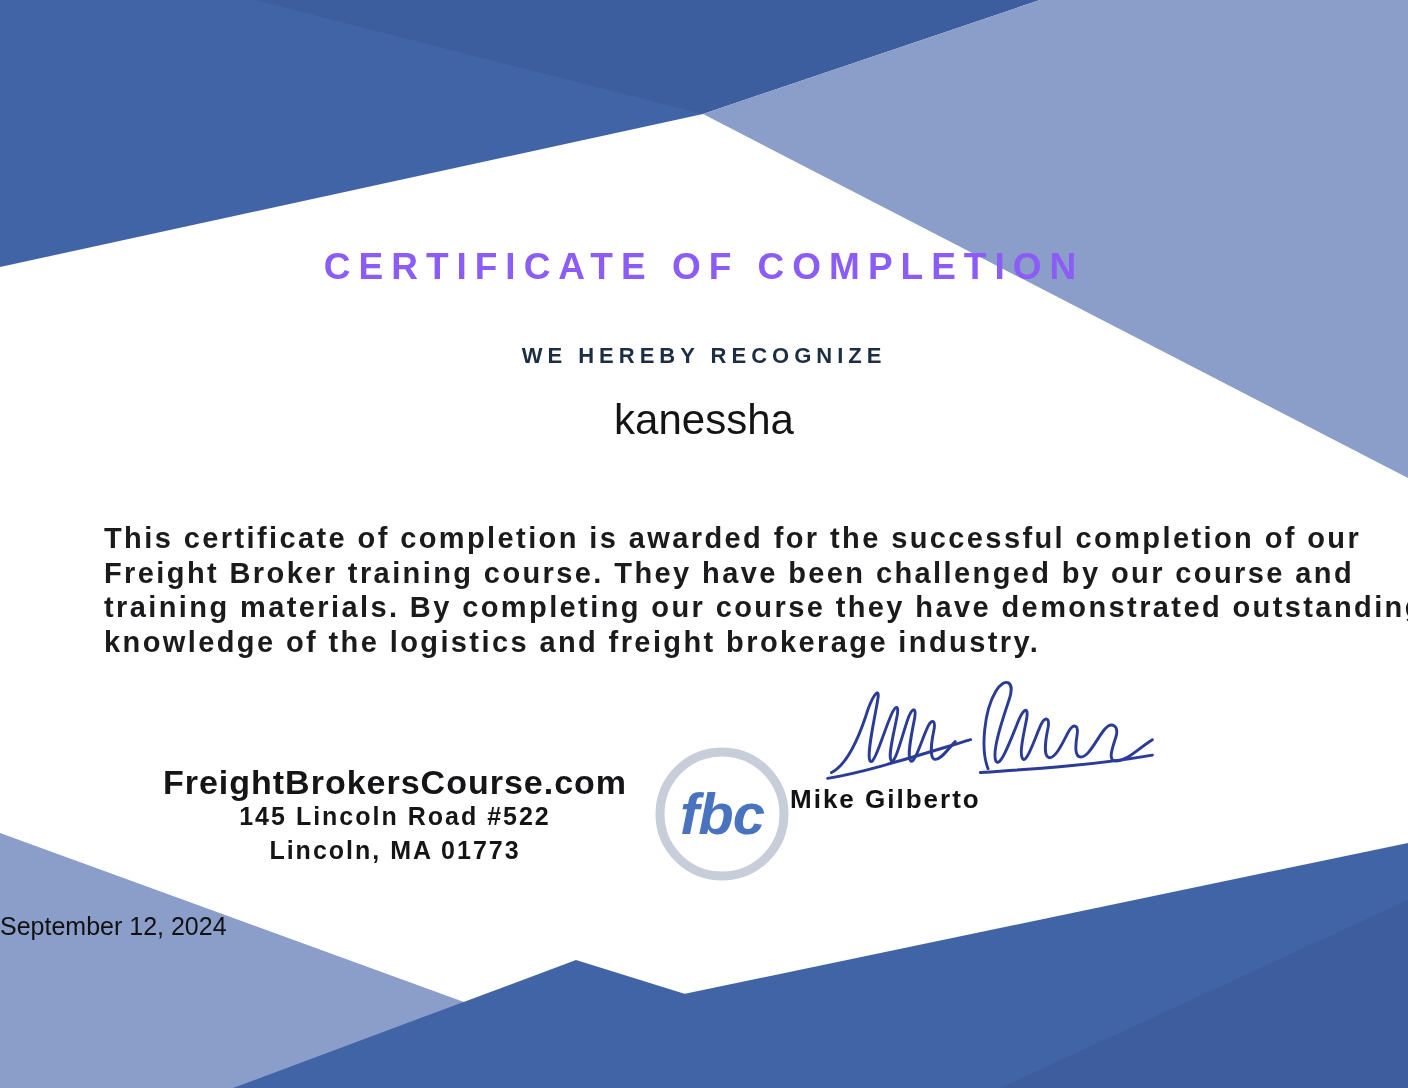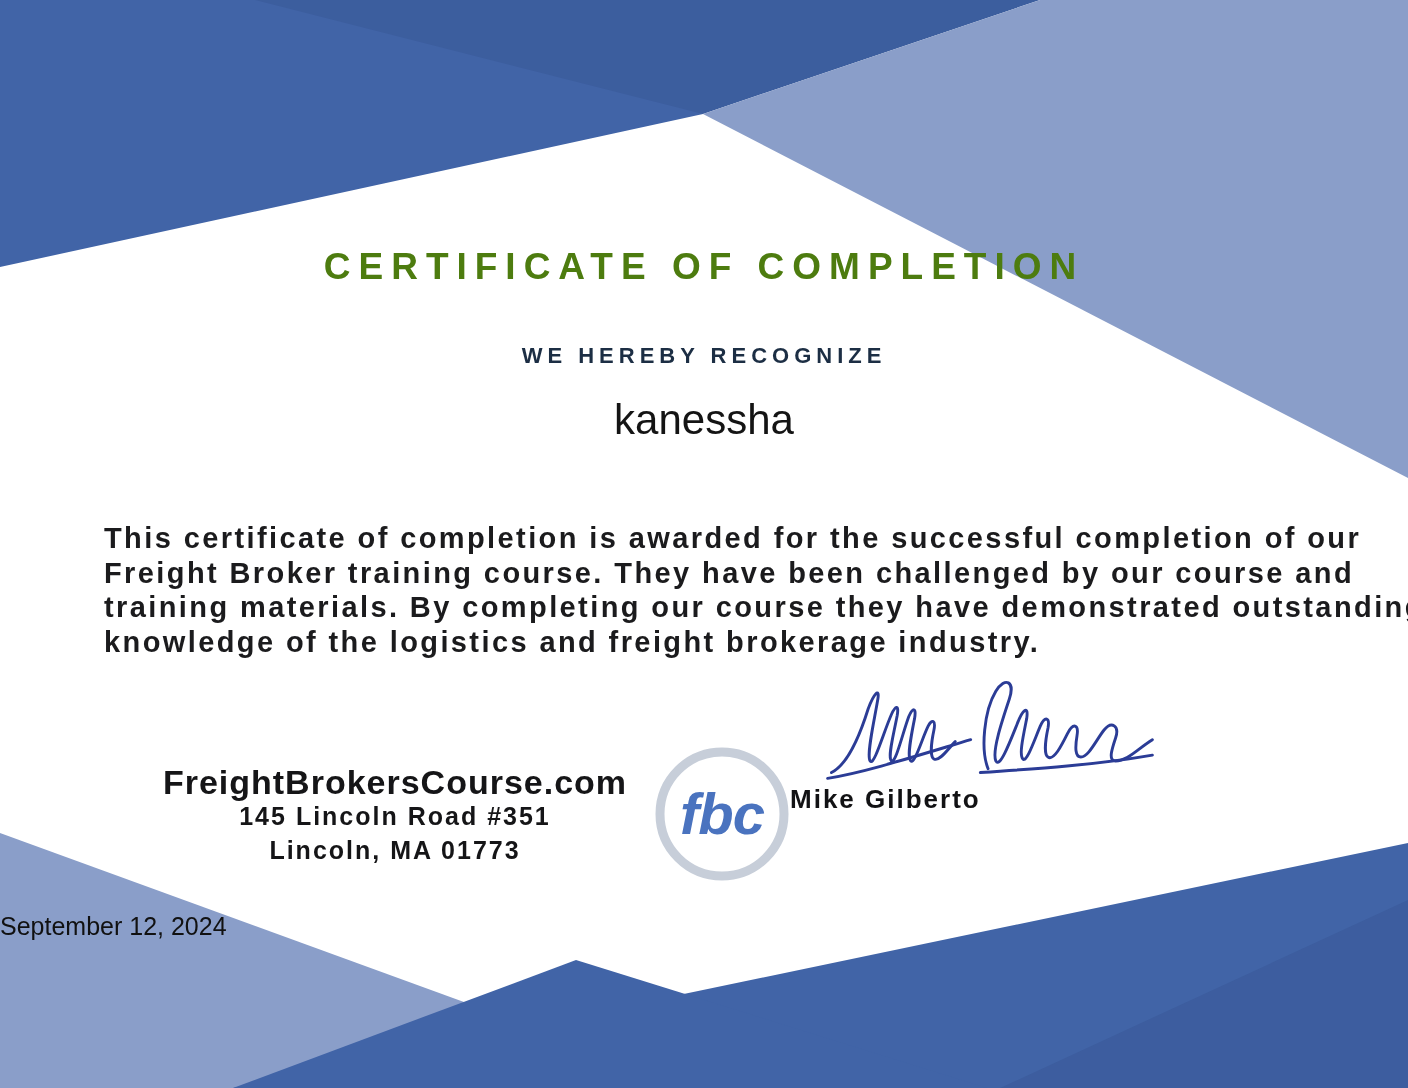--- a/index.html
+++ b/index.html
@@ -16,21 +16,21 @@
   }
   .layer { position:absolute; left:0; right:0; }
 
   .title {
     top:246px;
     margin:0;
     text-align:center;
     font-size:37px;
     font-weight:bold;
     letter-spacing:8px;
-    color:#4d7c0f;
+    color:#8b5cf6;
   }
   .subtitle {
     top:343px;
     text-align:center;
     font-size:22px;
     font-weight:bold;
     letter-spacing:5px;
     color:#1c2e44;
   }
   .recipient {
@@ -116,21 +116,21 @@
 
   <div class="layer recipient">kanessha</div>
 
   <p class="bodytext">This certificate of completion is awarded for the successful completion of our
 Freight Broker training course. They have been challenged by our course and
 training materials. By completing our course they have demonstrated outstanding
 knowledge of the logistics and freight brokerage industry.</p>
 
   <div class="address">
     <div class="site">FreightBrokersCourse.com</div>
-    <div class="line">145 Lincoln Road #351</div>
+    <div class="line">145 Lincoln Road #522</div>
     <div class="line">Lincoln, MA 01773</div>
   </div>
 
   <svg class="logo" viewBox="0 0 140 140">
     <circle cx="70" cy="70" r="62" fill="#ffffff" stroke-width="9" stroke="#c7ced9"></circle>
     <text x="70" y="90" text-anchor="middle" font-size="58" font-weight="bold" font-style="italic" font-family="Liberation Sans, sans-serif" letter-spacing="-1" fill="#4a73bf">fbc</text>
   </svg>
 
   <div class="sigblock">
     <svg class="sigimg" viewBox="0 0 340 120">

